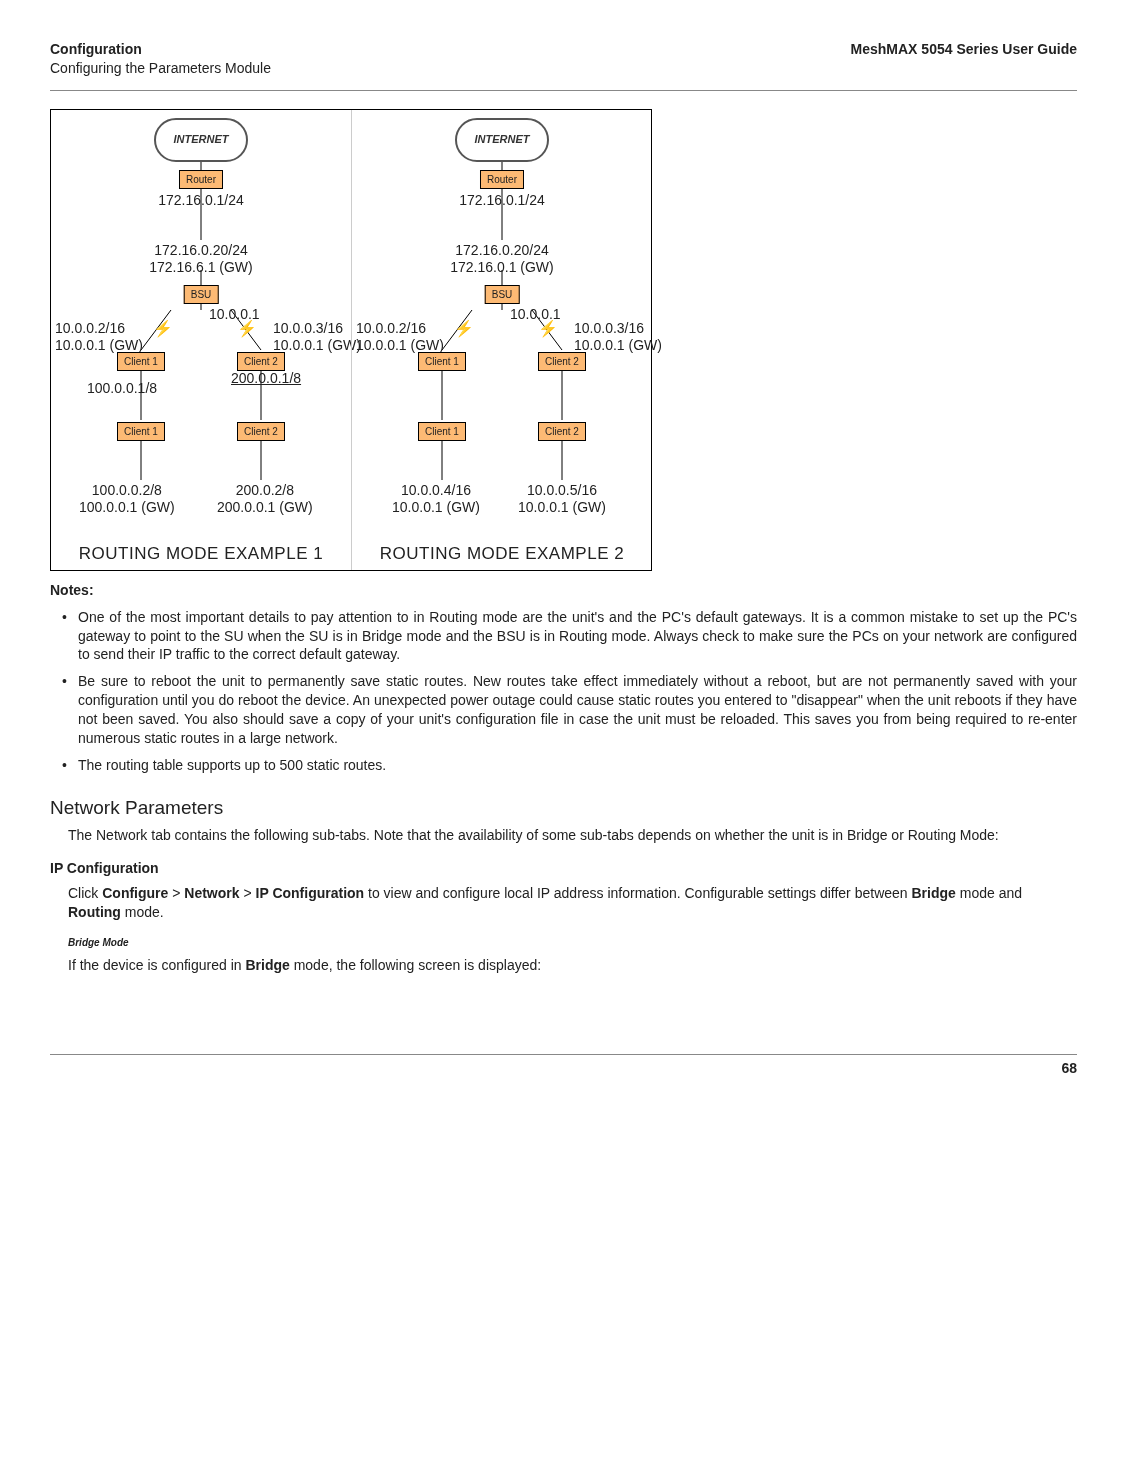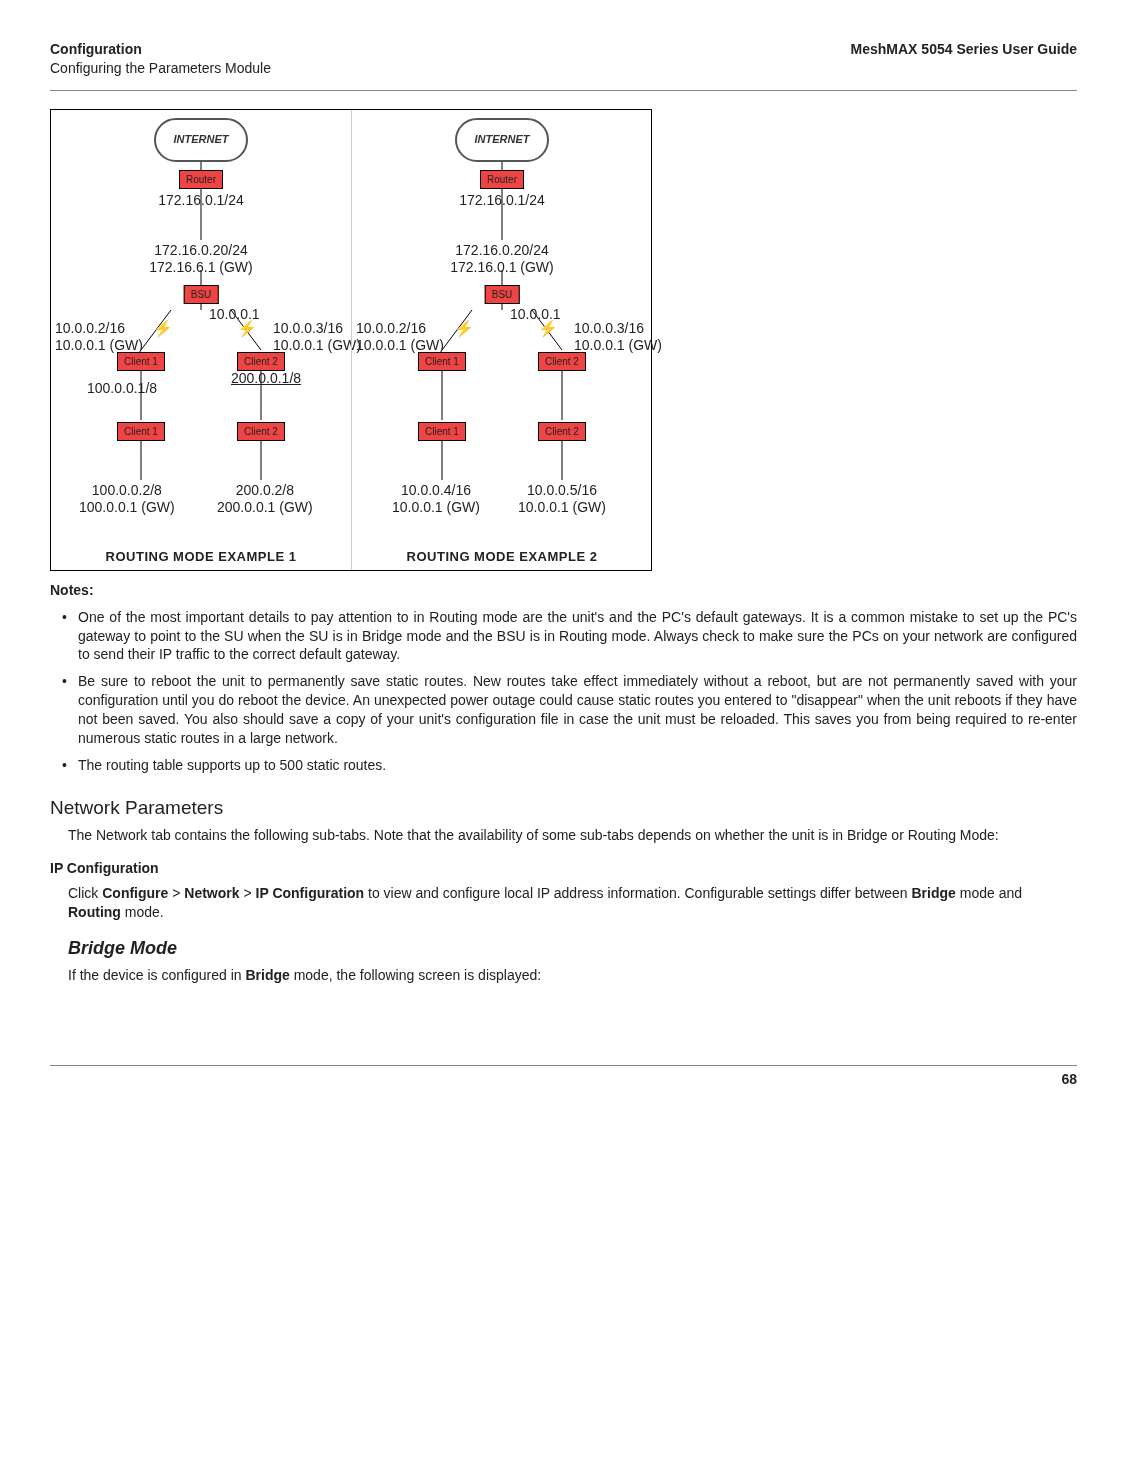--- a/index.html
+++ b/index.html
@@ -33,22 +33,22 @@
     font-size: 10px;
   }
   .half { position: absolute; top: 0; bottom: 0; width: 300px; }
   .half.left { left: 0; }
   .half.right { left: 300px; border-left: 1px solid #ccc; }
   .caption {
     position: absolute;
     bottom: 4px;
     width: 100%;
     text-align: center;
-    font-weight: bold;
-    font-size: 13px;
+    font-weight: normal;
+    font-size: 17px;
     letter-spacing: 0.5px;
   }
   .cloud {
     position: absolute;
     top: 8px;
     left: 50%;
     transform: translateX(-50%);
     width: 90px;
     height: 40px;
     border: 2px solid #555;
@@ -58,21 +58,21 @@
     justify-content: center;
     font-weight: bold;
     font-style: italic;
     color: #333;
     font-size: 11px;
     background: #fff;
   }
   .box {
     position: absolute;
     border: 1px solid #000;
-    background: #ef4444;
+    background: #fdba74;
     padding: 2px 6px;
     font-size: 10px;
     text-align: center;
     white-space: nowrap;
   }
   .lbl {
     position: absolute;
     font-size: 14px;
     text-align: center;
     line-height: 1.2;
@@ -94,21 +94,21 @@
     left: 12px;
     top: 0;
   }
   h2.section {
     font-size: 19px;
     font-weight: normal;
     margin: 18px 0 6px 0;
   }
   .body-p { margin: 6px 0 14px 18px; text-align: left; }
   .sub-h3 { font-weight: bold; font-size: 14px; margin: 6px 0 4px 0; }
-  .sub-h4 { font-weight: bold; font-style: italic; font-size: 18px; margin: 8px 0 4px 18px; }
+  .sub-h4 { font-weight: bold; font-style: italic; font-size: 10px; margin: 8px 0 4px 18px; }
   .footer {
     border-top: 1px solid #888;
     margin-top: 80px;
     text-align: right;
     padding-top: 4px;
     font-weight: bold;
   }
 </style>
 </head>
 <body>

